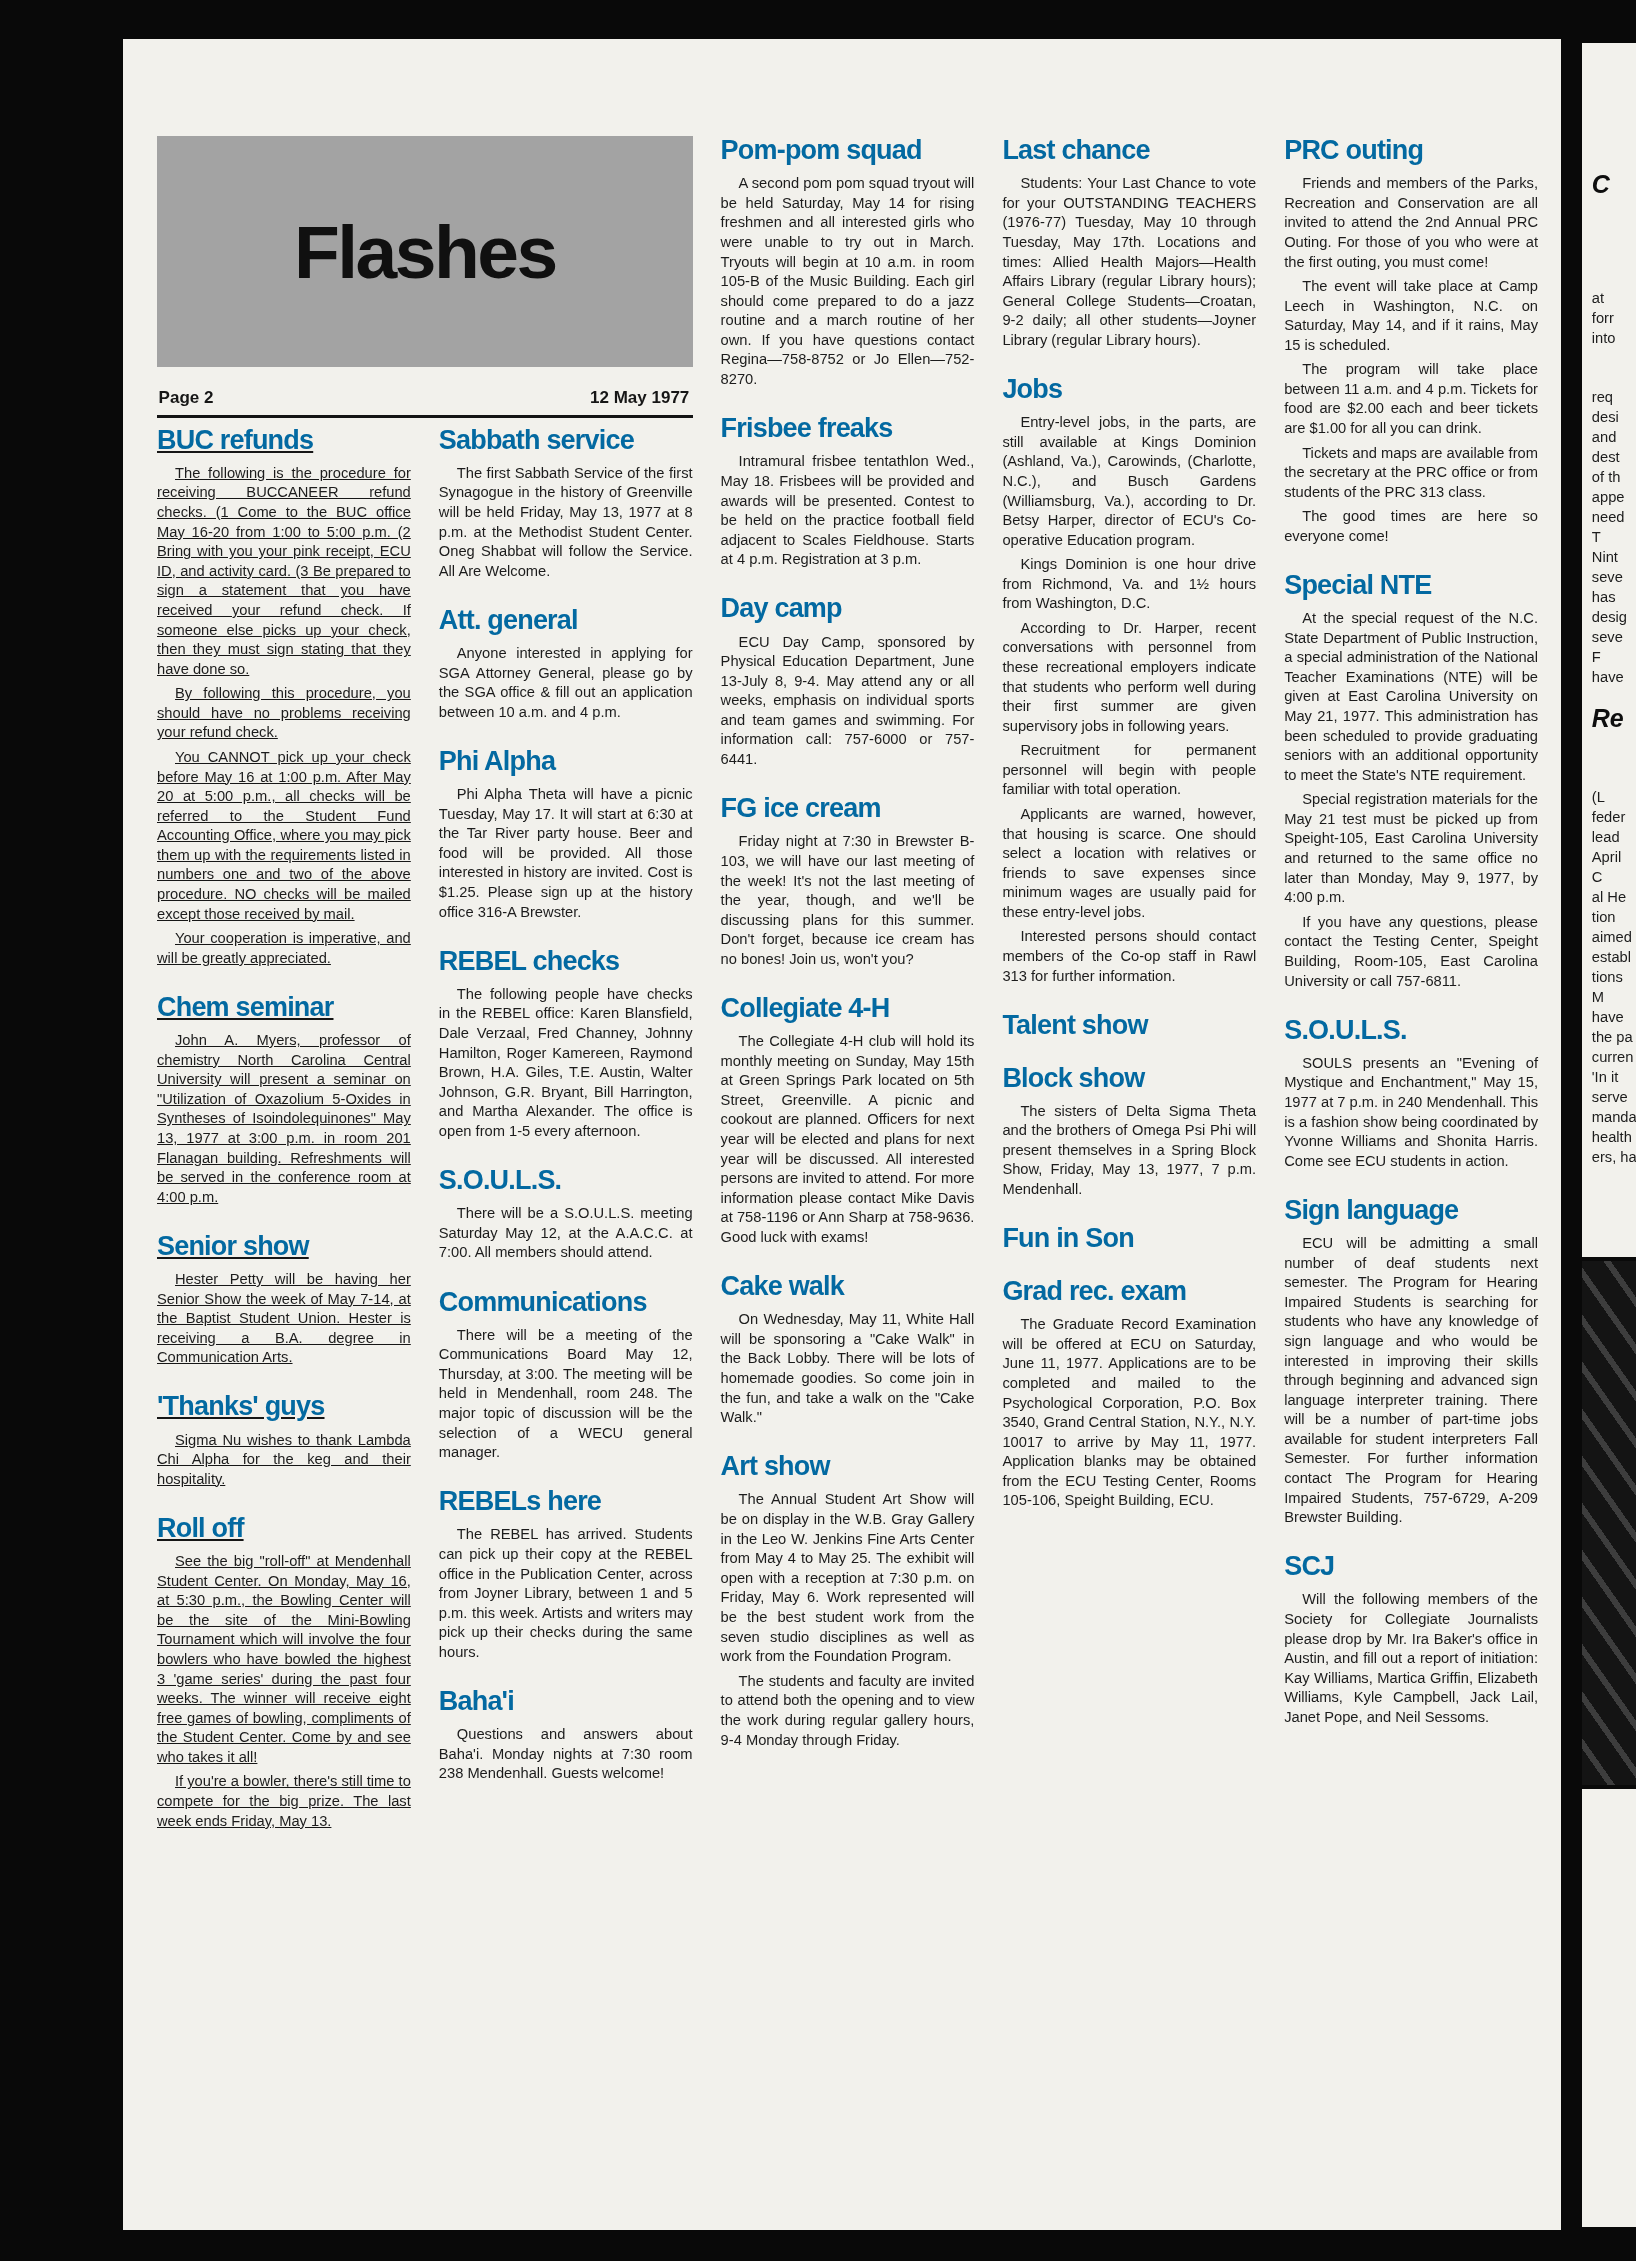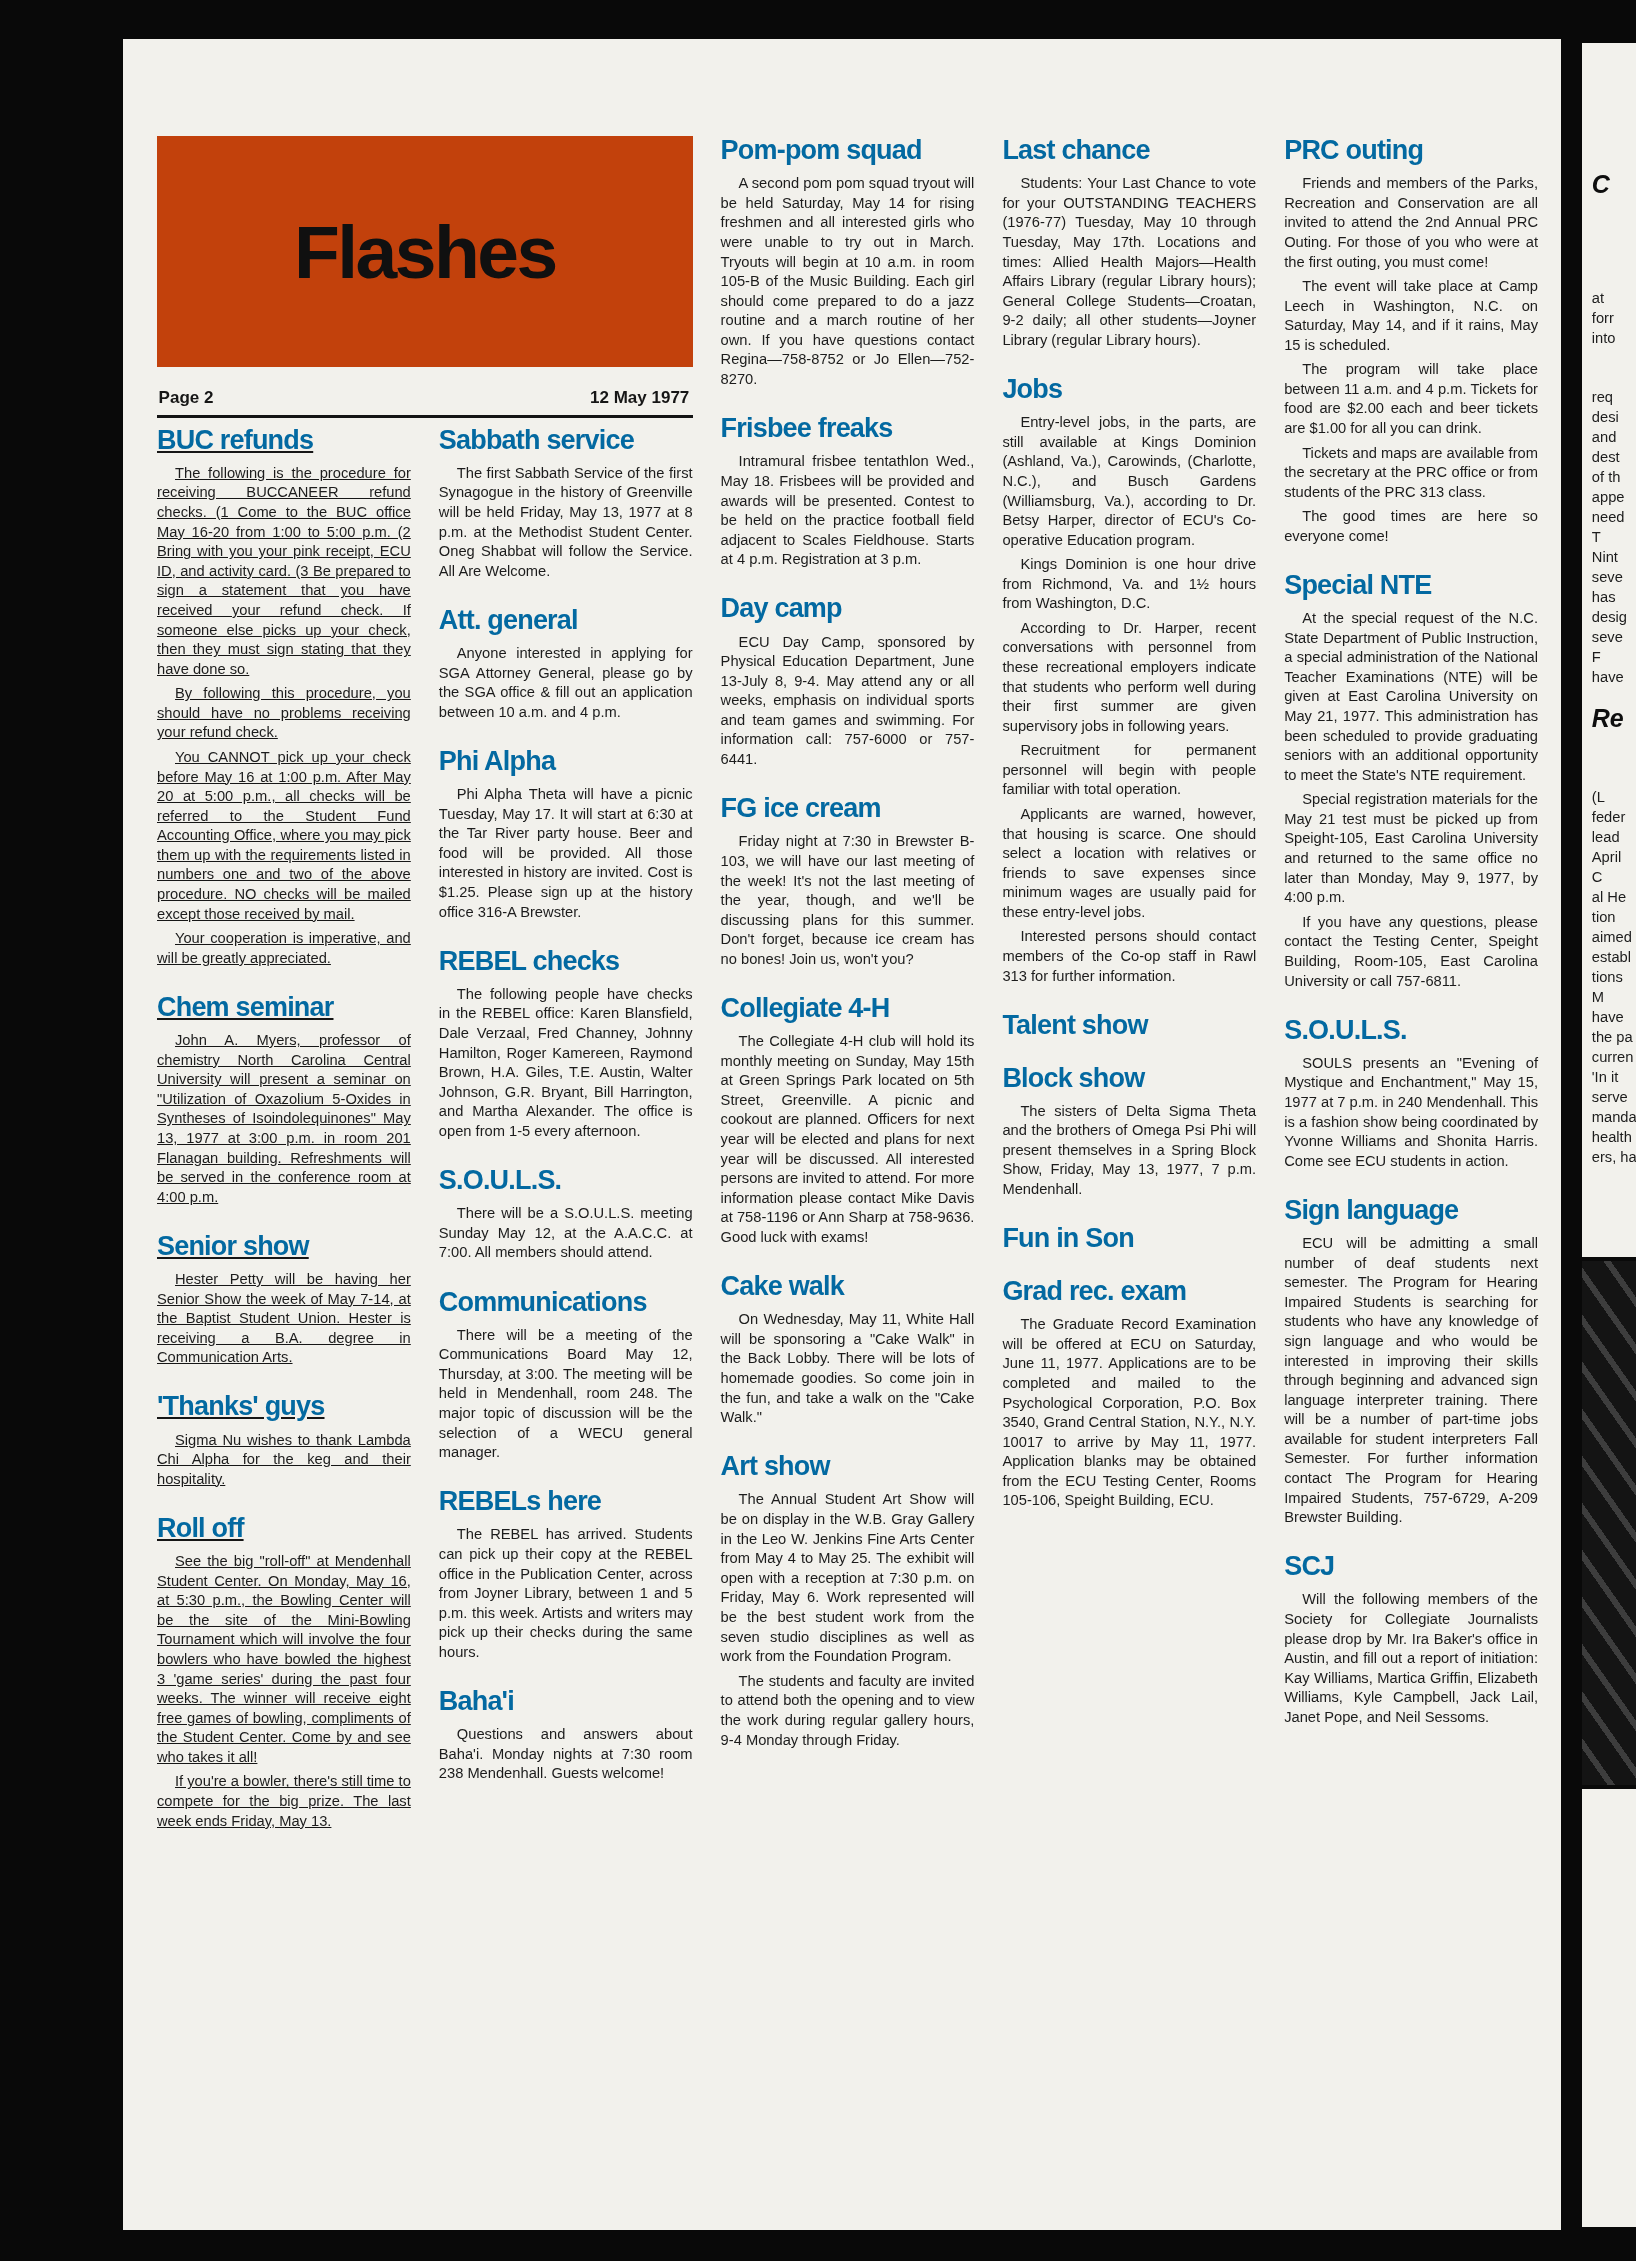--- a/index.html
+++ b/index.html
@@ -30,21 +30,21 @@
   }
   .header-block { grid-column: 1 / span 2; grid-row: 1; padding-bottom: 8.2px; }
   .col-1 { grid-column: 1; grid-row: 2; text-decoration: underline; }
   .col-2 { grid-column: 2; grid-row: 2; }
   .col-3 { grid-column: 3; grid-row: 1 / span 2; }
   .col-4 { grid-column: 4; grid-row: 1 / span 2; }
   .col-5 { grid-column: 5; grid-row: 1 / span 2; }
 
   .masthead-box {
     height: 231px;
-    background: #c2410c;
+    background: #a3a3a3;
     display: flex;
     align-items: center;
     justify-content: center;
     margin-bottom: 21px;
   }
   .masthead-title {
     font-size: 75px;
     font-weight: bold;
     letter-spacing: -2.5px;
     color: #101010;
@@ -173,21 +173,21 @@
           <article class="article">
             <h2 class="headline">Phi Alpha</h2>
             <p class="body-text">Phi Alpha Theta will have a picnic Tuesday, May 17. It will start at 6:30 at the Tar River party house. Beer and food will be provided. All those interested in history are invited. Cost is $1.25. Please sign up at the history office 316-A Brewster.</p>
           </article>
           <article class="article">
             <h2 class="headline">REBEL checks</h2>
             <p class="body-text">The following people have checks in the REBEL office: Karen Blansfield, Dale Verzaal, Fred Channey, Johnny Hamilton, Roger Kamereen, Raymond Brown, H.A. Giles, T.E. Austin, Walter Johnson, G.R. Bryant, Bill Harrington, and Martha Alexander. The office is open from 1-5 every afternoon.</p>
           </article>
           <article class="article">
             <h2 class="headline">S.O.U.L.S.</h2>
-            <p class="body-text">There will be a S.O.U.L.S. meeting Sunday May 12, at the A.A.C.C. at 7:00. All members should attend.</p>
+            <p class="body-text">There will be a S.O.U.L.S. meeting Saturday May 12, at the A.A.C.C. at 7:00. All members should attend.</p>
           </article>
           <article class="article">
             <h2 class="headline">Communications</h2>
             <p class="body-text">There will be a meeting of the Communications Board May 12, Thursday, at 3:00. The meeting will be held in Mendenhall, room 248. The major topic of discussion will be the selection of a WECU general manager.</p>
           </article>
           <article class="article">
             <h2 class="headline">REBELs here</h2>
             <p class="body-text">The REBEL has arrived. Students can pick up their copy at the REBEL office in the Publication Center, across from Joyner Library, between 1 and 5 p.m. this week. Artists and writers may pick up their checks during the same hours.</p>
           </article>
           <article class="article">

